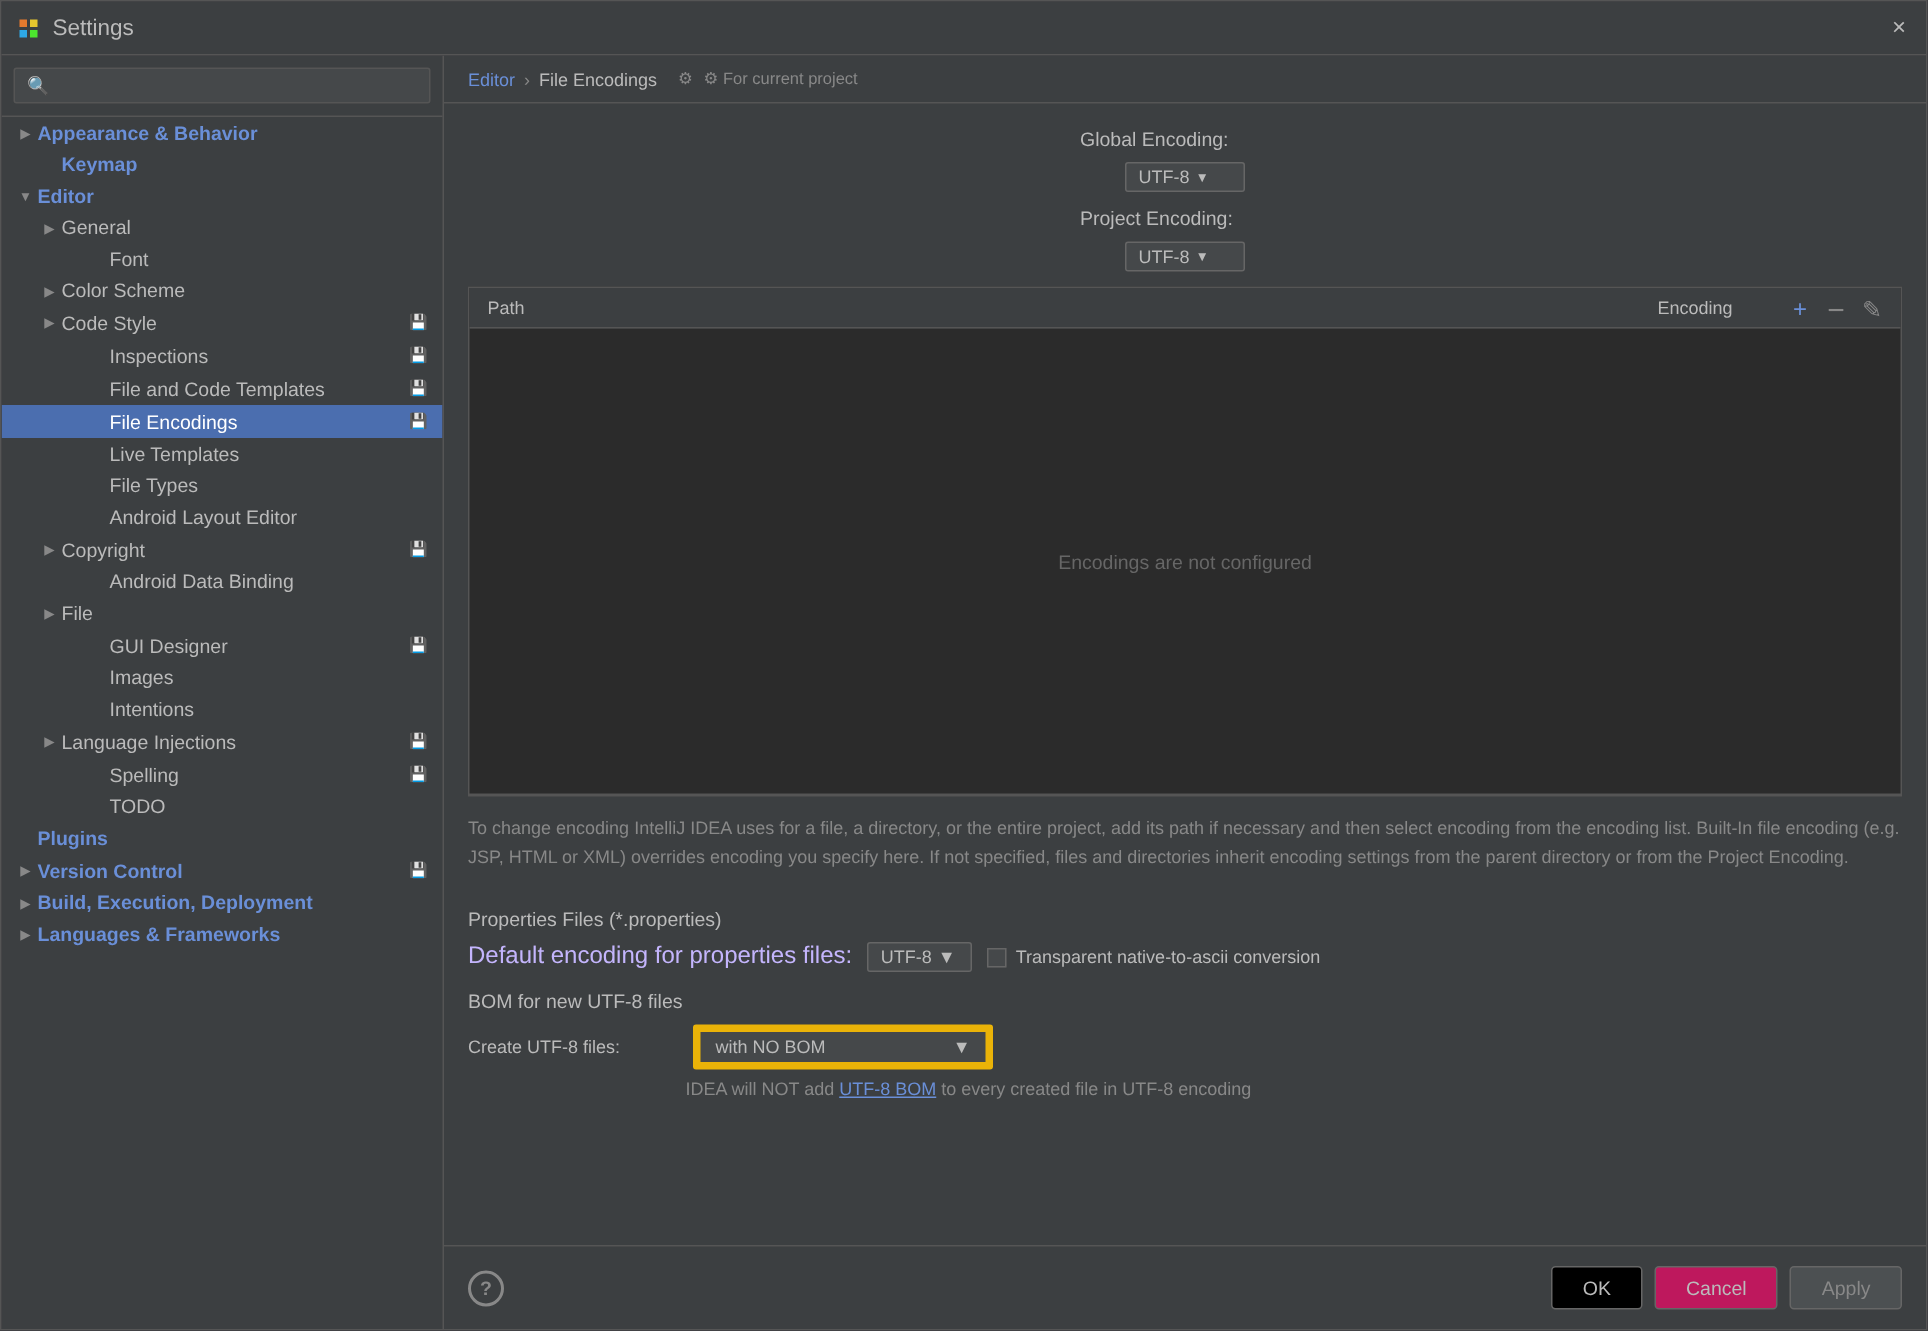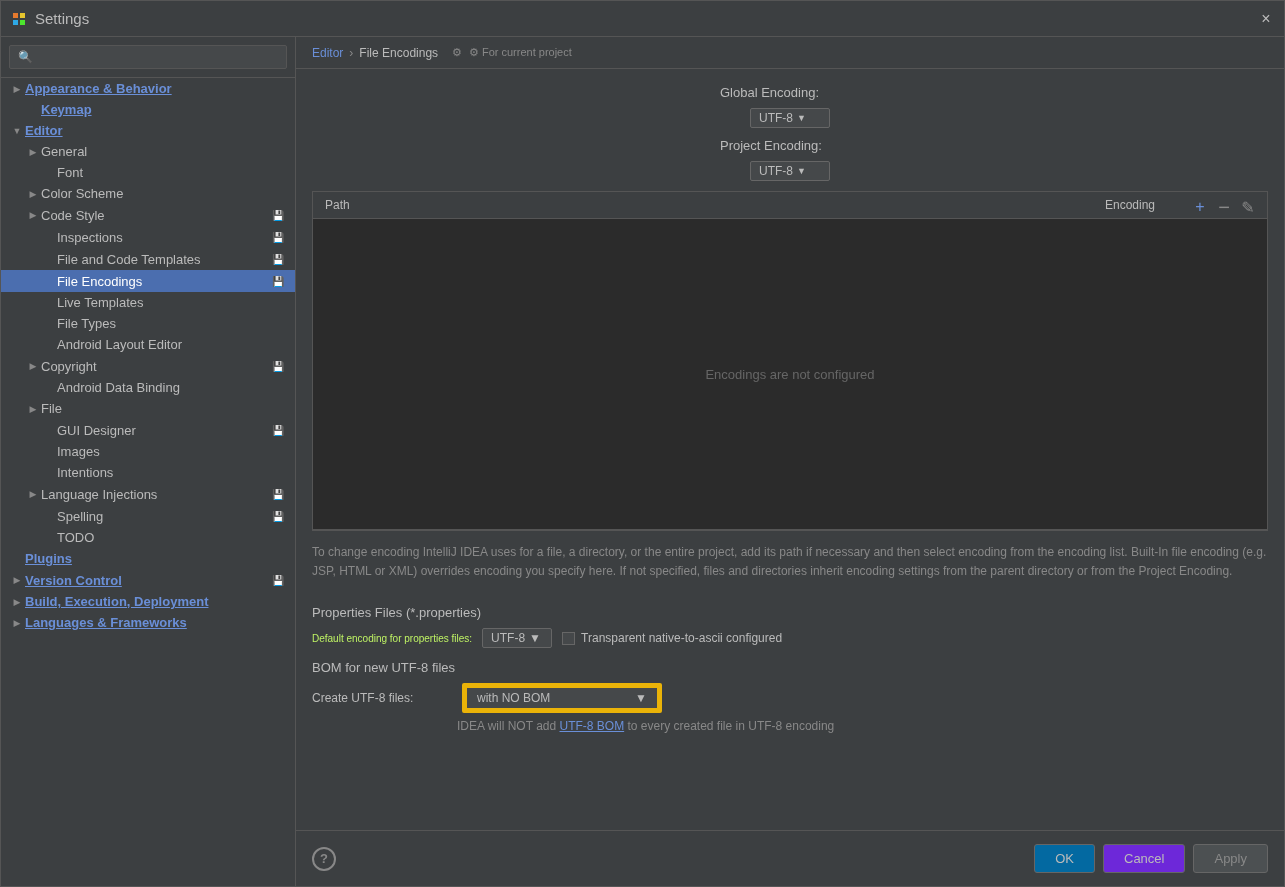--- a/index.html
+++ b/index.html
@@ -22,23 +22,23 @@
     .tree-item { padding: 3px 8px 3px 0; cursor: pointer; display: flex; align-items: center; white-space: nowrap; }
     .tree-item.selected { background: #4b6eaf; color: #ffffff; }
     .tree-item.selected .item-label { color: #ffffff; }
 
     .tree-item .arrow { width: 16px; text-align: center; font-size: 9px; color: #888; flex-shrink: 0; }
     .tree-item .item-label { flex: 1; }
     .tree-item .save-icon { width: 16px; height: 16px; margin-left: 4px; flex-shrink: 0; display: flex; align-items: center; justify-content: center; }
 
     .indent-1 { padding-left: 8px; }
     .indent-2 { padding-left: 24px; }
-    .indent-3 { padding-left: 40px; }
-
-    .section-header { color: #6a8fd8; font-weight: bold; text-decoration: underline; }
+    .indent-3 { padding-left: 56px; }
+
+    .section-header { color: #6a8fd8; font-weight: bold; }
 
     
     .right-panel { flex: 1; display: flex; flex-direction: column; background: #3c3f41; overflow: hidden; }
 
     .breadcrumb { height: 32px; background: #3c3f41; display: flex; align-items: center; padding: 0 16px; border-bottom: 1px solid #555; flex-shrink: 0; color: #888; font-size: 12px; gap: 6px; }
     .breadcrumb .editor-link { color: #6a8fd8; cursor: pointer; }
     .breadcrumb .arrow-sep { color: #888; }
     .breadcrumb .current { color: #bbbbbb; font-weight: 500; }
     .breadcrumb .for-project { color: #888; font-size: 11px; margin-left: 8px; }
 
@@ -57,41 +57,41 @@
     .table-header .col-encoding { width: 150px; color: #bbbbbb; font-weight: 500; font-size: 12px; }
     .table-toolbar { position: absolute; right: 8px; top: 4px; display: flex; gap: 2px; }
     .table-toolbar-btn { width: 22px; height: 22px; display: flex; align-items: center; justify-content: center; cursor: pointer; color: #6a8fd8; font-size: 16px; background: transparent; border: none; }
     .table-body { height: 310px; display: flex; align-items: center; justify-content: center; color: #666; font-size: 13px; }
 
     .info-text { padding: 12px 0; color: #888; font-size: 12px; line-height: 1.6; border-top: 1px solid #555; margin-top: 0; }
 
     .props-section { margin-top: 12px; }
     .props-title { color: #bbbbbb; font-weight: 500; font-size: 13px; margin-bottom: 8px; }
     .props-row { display: flex; align-items: center; gap: 10px; margin-bottom: 8px; }
-    .props-label { color: #bef264; font-size: 10px; }
+    .props-label { color: #c4b5fd; font-size: 16px; }
     .props-dropdown { background: #45484a; border: 1px solid #666; color: #bbbbbb; padding: 2px 8px; font-size: 12px; display: flex; align-items: center; gap: 4px; cursor: pointer; border-radius: 2px; min-width: 70px; }
     .checkbox-wrapper { display: flex; align-items: center; gap: 6px; }
     .checkbox { width: 13px; height: 13px; border: 1px solid #666; background: #45484a; display: inline-block; flex-shrink: 0; cursor: pointer; }
     .checkbox-label { color: #bbbbbb; font-size: 12px; }
 
     .bom-section { margin-top: 12px; }
     .bom-title { color: #bbbbbb; font-weight: 500; font-size: 13px; margin-bottom: 8px; }
     .bom-row { display: flex; align-items: center; gap: 10px; margin-bottom: 6px; }
     .bom-label { color: #bbbbbb; font-size: 12px; min-width: 140px; }
     .bom-dropdown { background: #45484a; border: 5px solid #eab308; color: #bbbbbb; padding: 3px 10px; font-size: 12px; display: flex; align-items: center; gap: 4px; cursor: pointer; border-radius: 2px; min-width: 200px; }
     .bom-note { color: #888; font-size: 12px; margin-left: 145px; }
     .bom-note .link { color: #6a8fd8; cursor: pointer; text-decoration: underline; }
 
     
     .bottom-bar { height: 56px; background: #3c3f41; border-top: 1px solid #555; display: flex; align-items: center; justify-content: space-between; padding: 0 16px; flex-shrink: 0; }
     .help-icon { width: 24px; height: 24px; border-radius: 50%; border: 2px solid #888; display: flex; align-items: center; justify-content: center; color: #888; font-size: 13px; cursor: pointer; font-weight: bold; }
     .bottom-buttons { display: flex; gap: 8px; }
-    .btn { padding: 6px 20px; font-size: 13px; border-radius: 3px; cursor: pointer; border: 1px solid #666; background: #6d28d9; color: #bbbbbb; }
+    .btn { padding: 6px 20px; font-size: 13px; border-radius: 3px; cursor: pointer; border: 1px solid #666; background: #be185d; color: #bbbbbb; }
     .btn.apply { background: #4c5052; color: #888; cursor: default; }
-    .btn.primary { background: #0369a1; }
+    .btn.primary { background: #000000; }
 
     
     .sidebar-scroller { overflow-y: auto; flex: 1; }
     .sidebar-scroller::-webkit-scrollbar { width: 4px; }
     .sidebar-scroller::-webkit-scrollbar-thumb { background: #666; }
 
     .save-disk { color: #6a8fd8; font-size: 10px; }
   </style>
 </head>
 <body>
@@ -311,21 +311,21 @@
         <div class="props-section">
           <div class="props-title">Properties Files (*.properties)</div>
           <div class="props-row">
             <span class="props-label">Default encoding for properties files:</span>
             <div class="props-dropdown">
               <span>UTF-8</span>
               <span class="dd-arrow">▼</span>
             </div>
             <div class="checkbox-wrapper">
               <div class="checkbox"></div>
-              <span class="checkbox-label">Transparent native-to-ascii configured</span>
+              <span class="checkbox-label">Transparent native-to-ascii conversion</span>
             </div>
           </div>
         </div>
 
         <div class="bom-section">
           <div class="bom-title">BOM for new UTF-8 files</div>
           <div class="bom-row">
             <span class="bom-label">Create UTF-8 files:</span>
             <div class="bom-dropdown">
               <span>with NO BOM</span>

